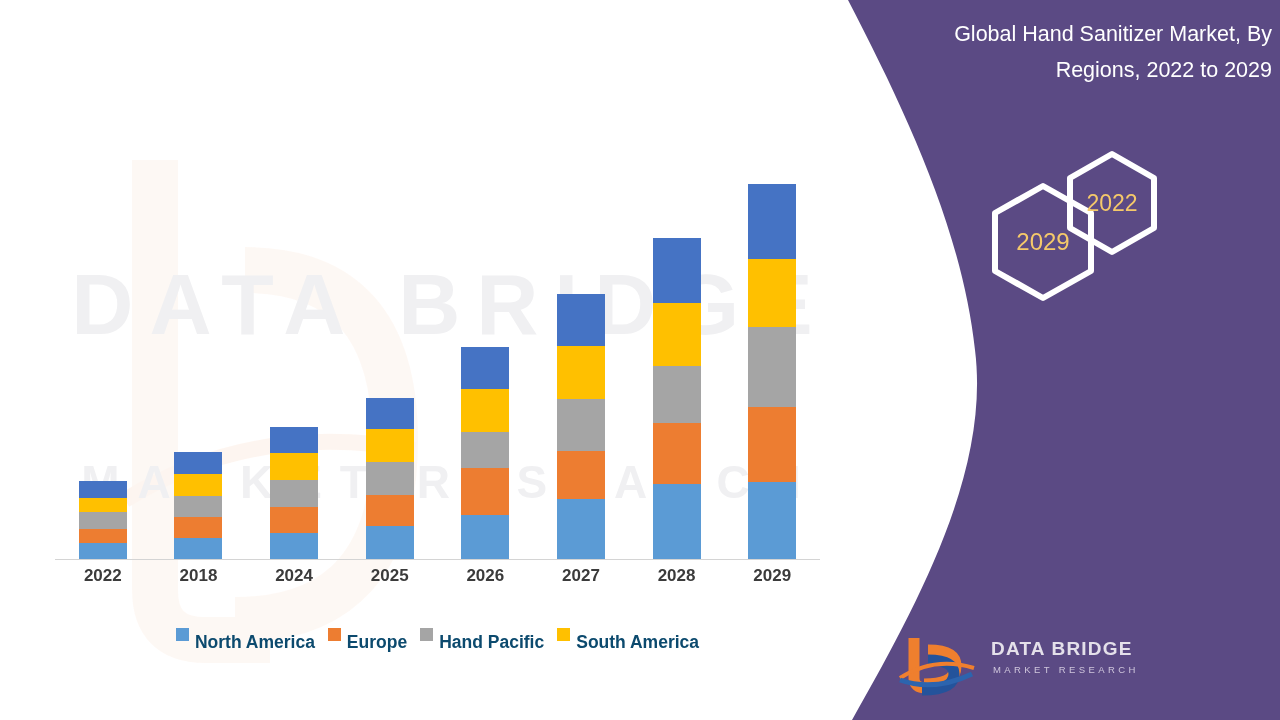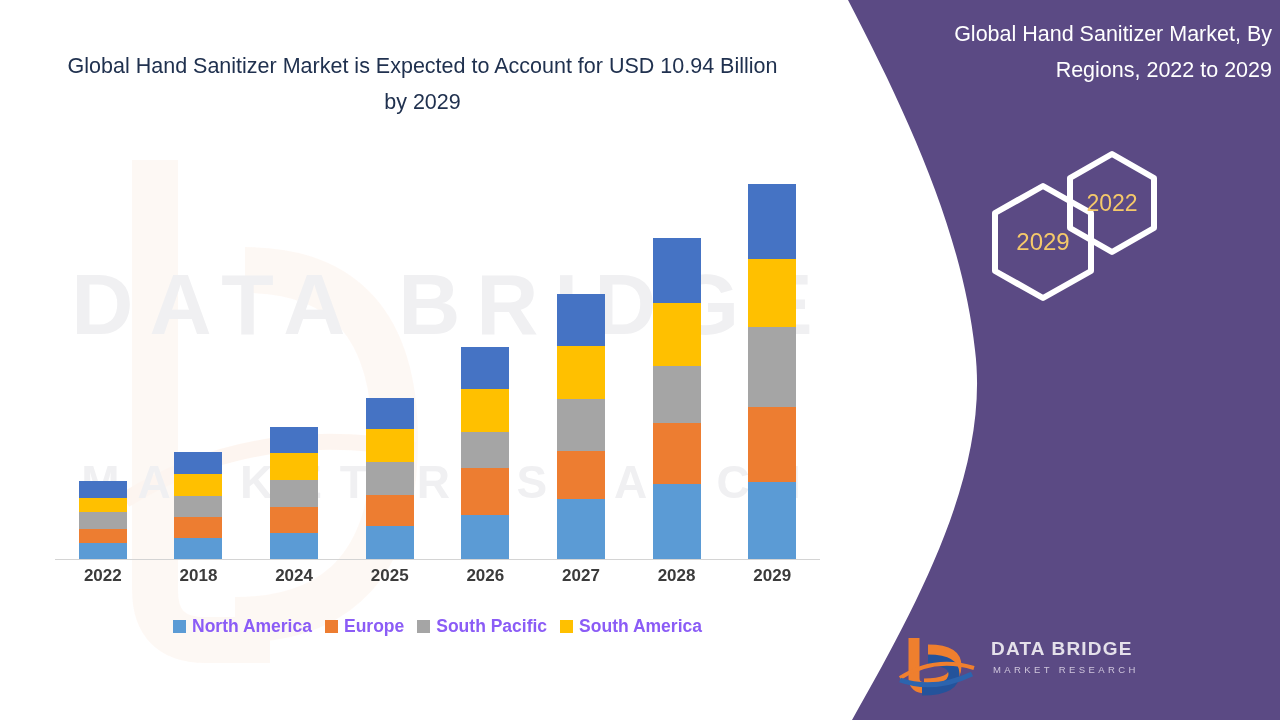--- a/index.html
+++ b/index.html
@@ -141,23 +141,24 @@
     gap: 6px;
   }
   .legend-swatch {
     width: 13px;
     height: 13px;
     flex: 0 0 13px;
   }
   .legend-label {
     font-size: 17.5px;
     font-weight: bold;
-    color: #8b5cf6;
+    color: #0c4a6e;
     white-space: nowrap;
     font-family: "Liberation Sans", sans-serif;
+    margin-top: 16px;
   }
 
   
   .footer-left {
     position: absolute;
     left: 28px;
     top: 684px;
     font-size: 12.5px;
     color: #1d1d1d;
     font-family: "Liberation Serif", serif;
@@ -268,21 +269,20 @@
 <div id="canvas">
 
   <svg class="wm-mark" viewBox="0 0 340 560" aria-hidden="true">
     <path d="M60 40 L60 470 Q60 520 110 520 L175 520" stroke="#fdf3ec" stroke-width="46" fill="none"></path>
     <path d="M150 150 Q300 150 300 320 Q300 500 140 500" stroke="#fdf3ec" stroke-width="46" fill="none"></path>
     <path d="M30 380 Q160 300 320 330" stroke="#fdeee4" stroke-width="16" fill="none"></path>
   </svg>
   <div class="watermark-text wm-line1">DATA BRIDGE</div>
   <div class="watermark-text wm-line2">MARKET RESEARCH</div>
 
-  <div class="chart-title">Global Hand Sanitizer Market is Expected to Account for USD 10.94 Billion by 2029</div>
 
   <div class="plot">
     <div class="bars" id="bars-root">
         <div class="bar-col">
           <div class="bar-stack">
             <div class="seg" style="height: 17px; background: rgb(69, 115, 196);"></div>
             <div class="seg" style="height: 14px; background: rgb(255, 192, 0);"></div>
             <div class="seg" style="height: 17px; background: rgb(165, 165, 165);"></div>
             <div class="seg" style="height: 14px; background: rgb(237, 125, 49);"></div>
             <div class="seg" style="height: 16px; background: rgb(91, 155, 213);"></div>
@@ -370,21 +370,21 @@
       <div class="legend-item">
         <span class="legend-swatch" style="background: rgb(91, 155, 213);"></span>
         <span class="legend-label">North America</span>
       </div>
       <div class="legend-item">
         <span class="legend-swatch" style="background: rgb(237, 125, 49);"></span>
         <span class="legend-label">Europe</span>
       </div>
       <div class="legend-item">
         <span class="legend-swatch" style="background: rgb(165, 165, 165);"></span>
-        <span class="legend-label">South Pacific</span>
+        <span class="legend-label">Hand Pacific</span>
       </div>
       <div class="legend-item">
         <span class="legend-swatch" style="background: rgb(255, 192, 0);"></span>
         <span class="legend-label">South America</span>
       </div>
     </div>
 
 
   <svg class="panel" viewBox="0 0 1280 720" preserveAspectRatio="none" aria-hidden="true">
     <path d="M848 0 L1280 0 L1280 720 L852 720 C920 600 990 470 975 350 C962 230 905 110 848 0 Z" fill="#5b4a84"></path>

